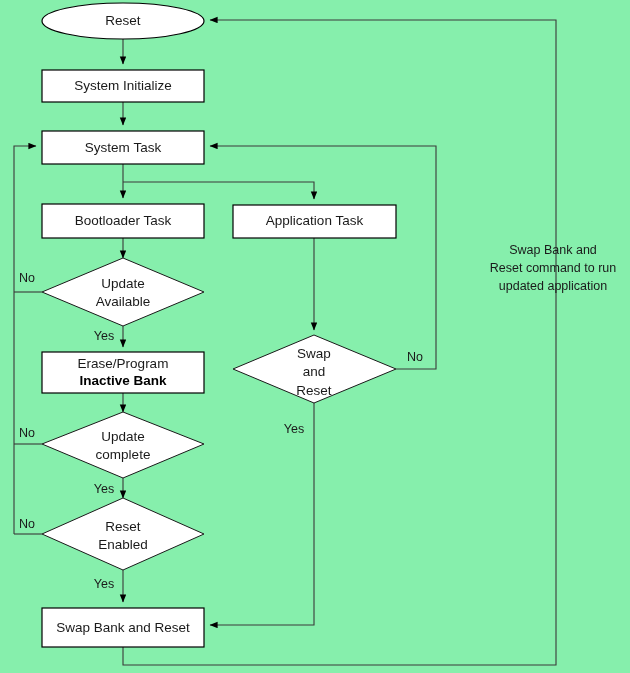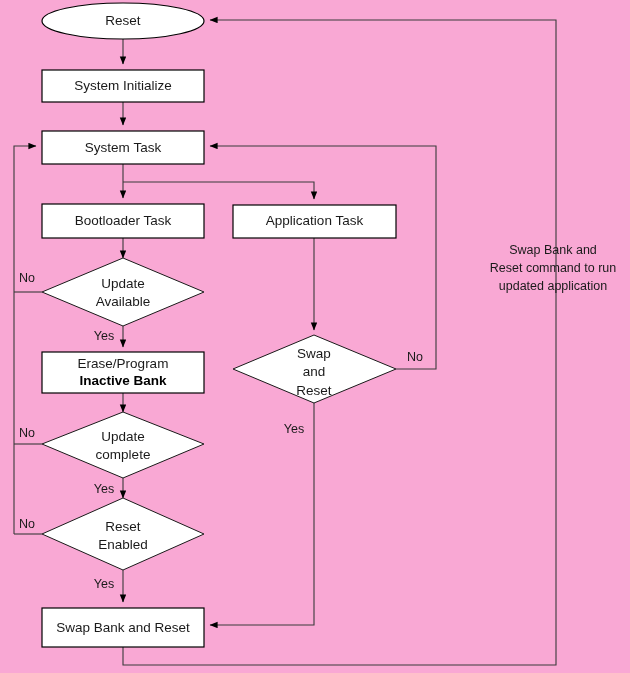--- a/index.html
+++ b/index.html
@@ -4,21 +4,21 @@
 <style>
   html, body {
     margin: 0;
     padding: 0;
     background: #ffffff;
   }
   #flow-root {
     position: relative;
     width: 630px;
     height: 673px;
-    background: #f9a8d4;
+    background: #86efac;
     font-family: "Liberation Sans", sans-serif;
     overflow: hidden;
   }
   svg.flow-canvas {
     display: block;
     width: 630px;
     height: 673px;
   }
   .node-shape {
     fill: #ffffff;

